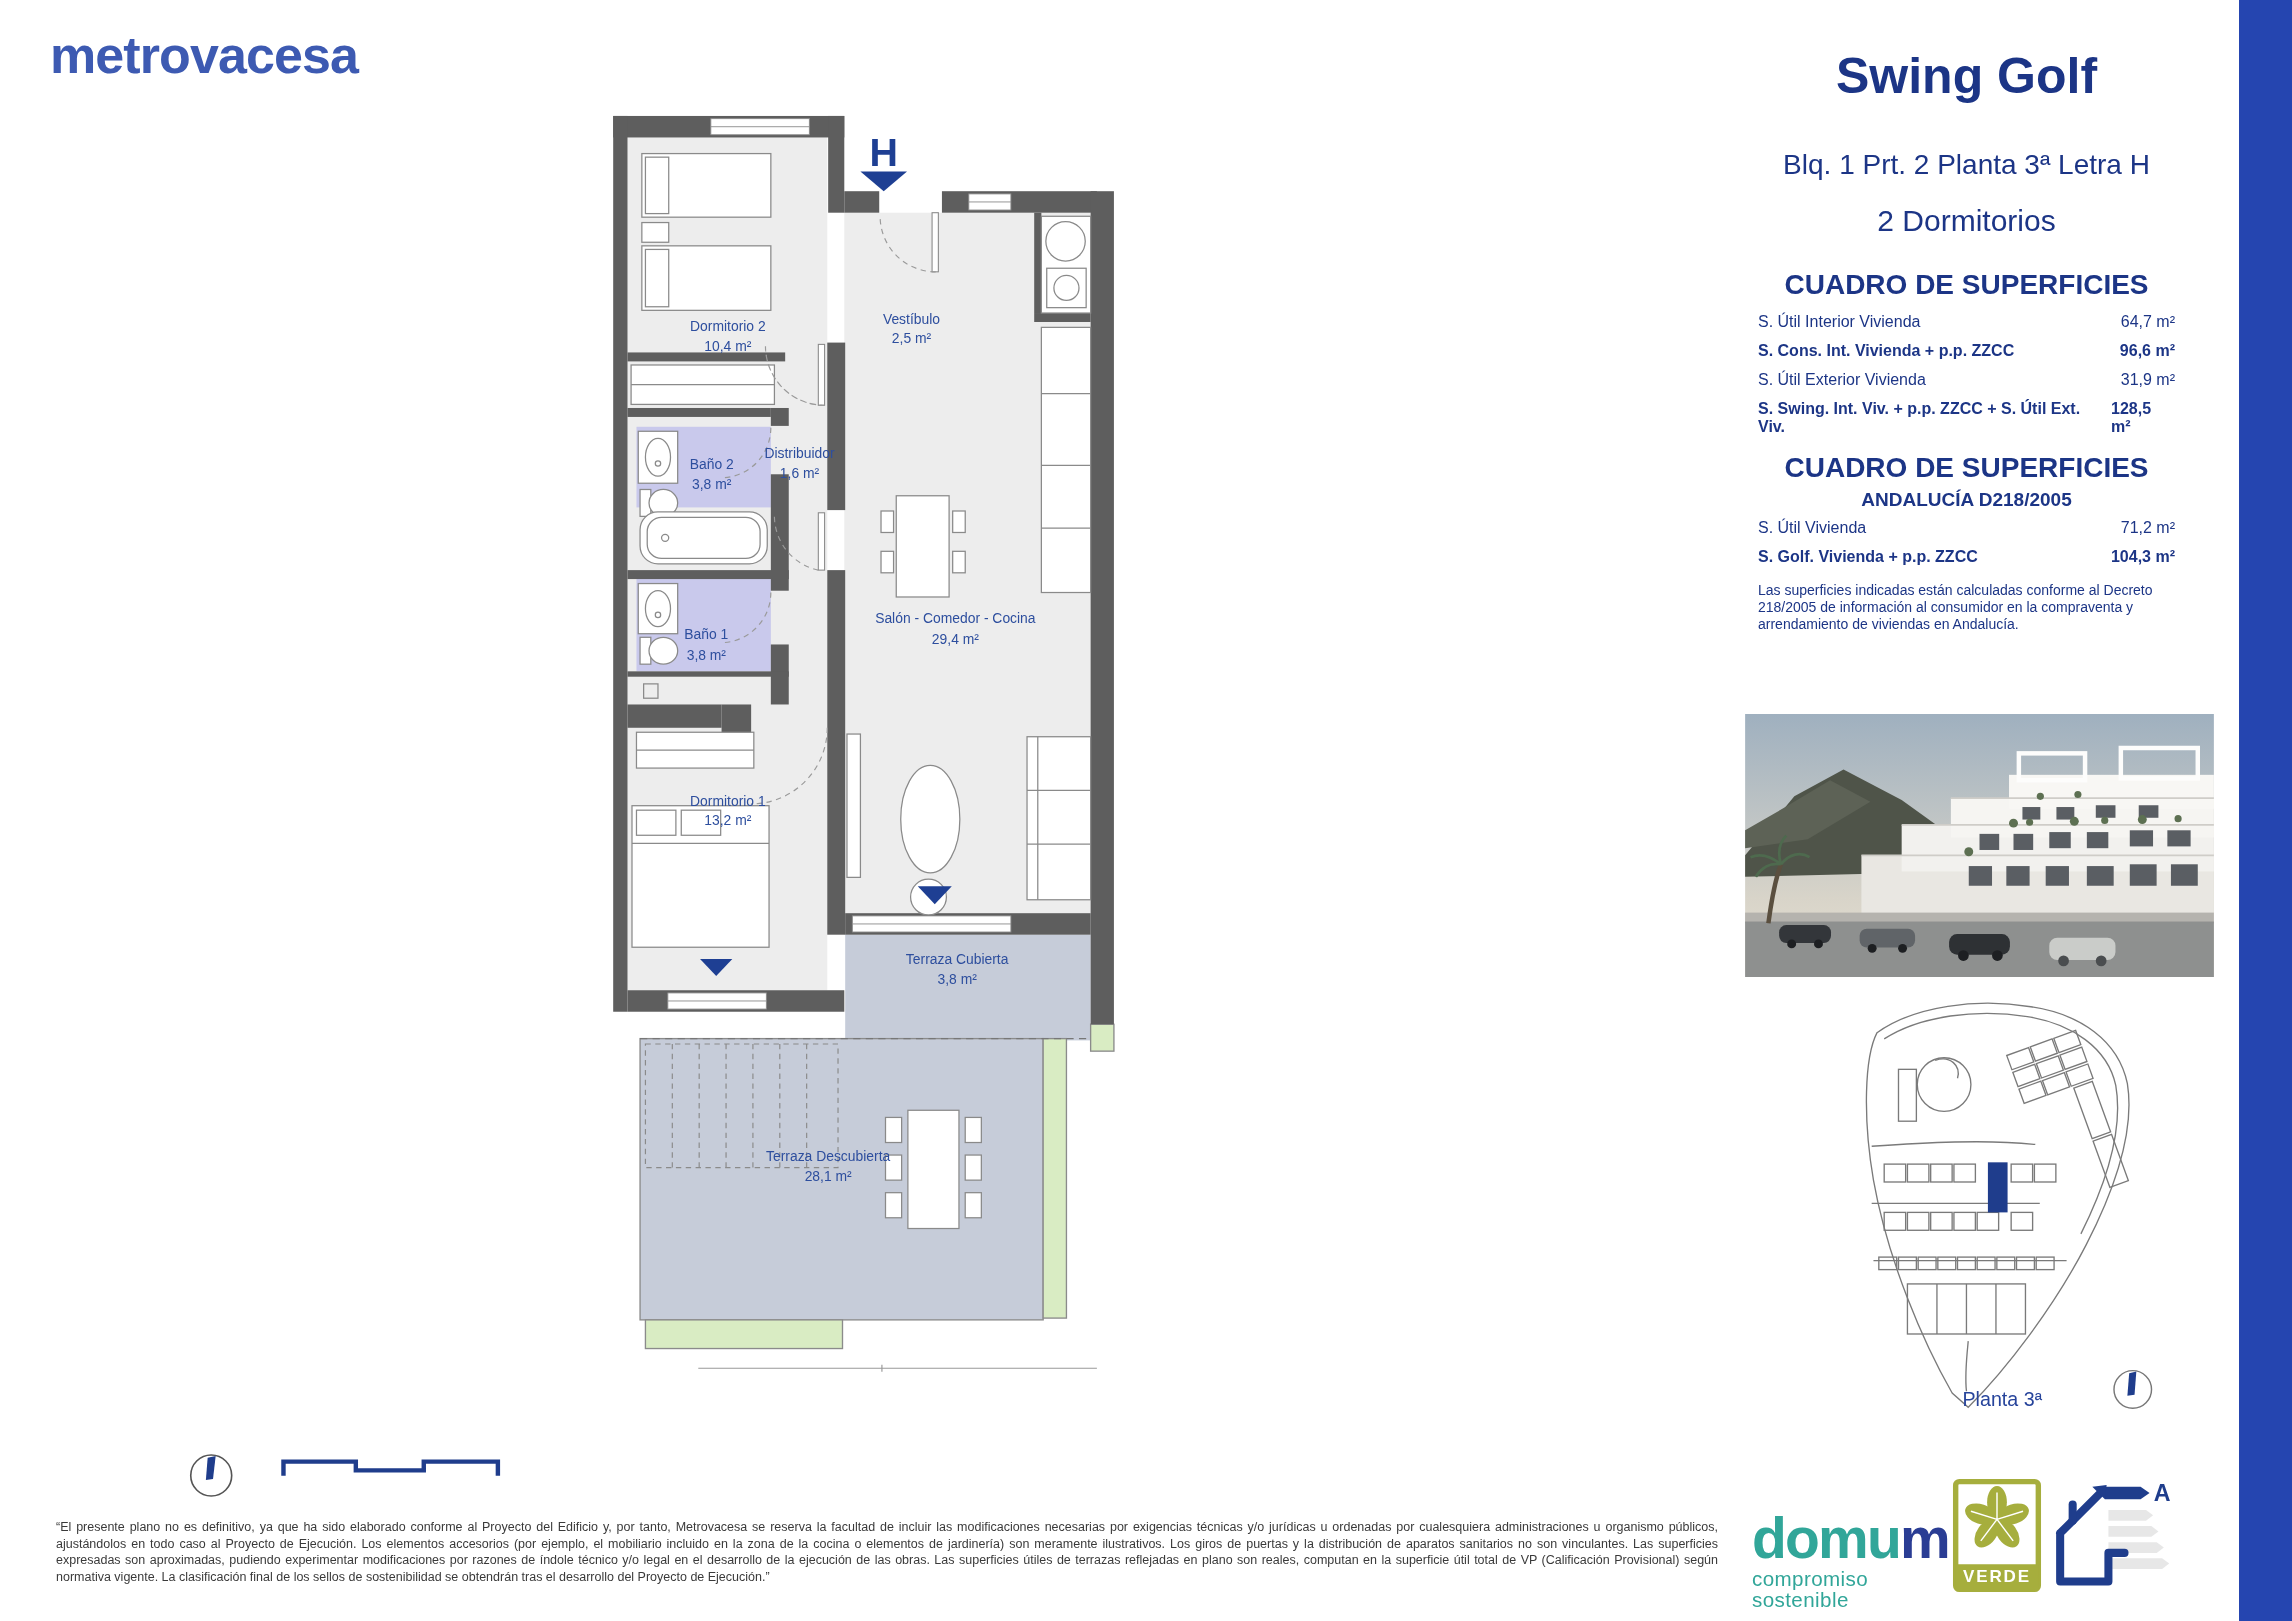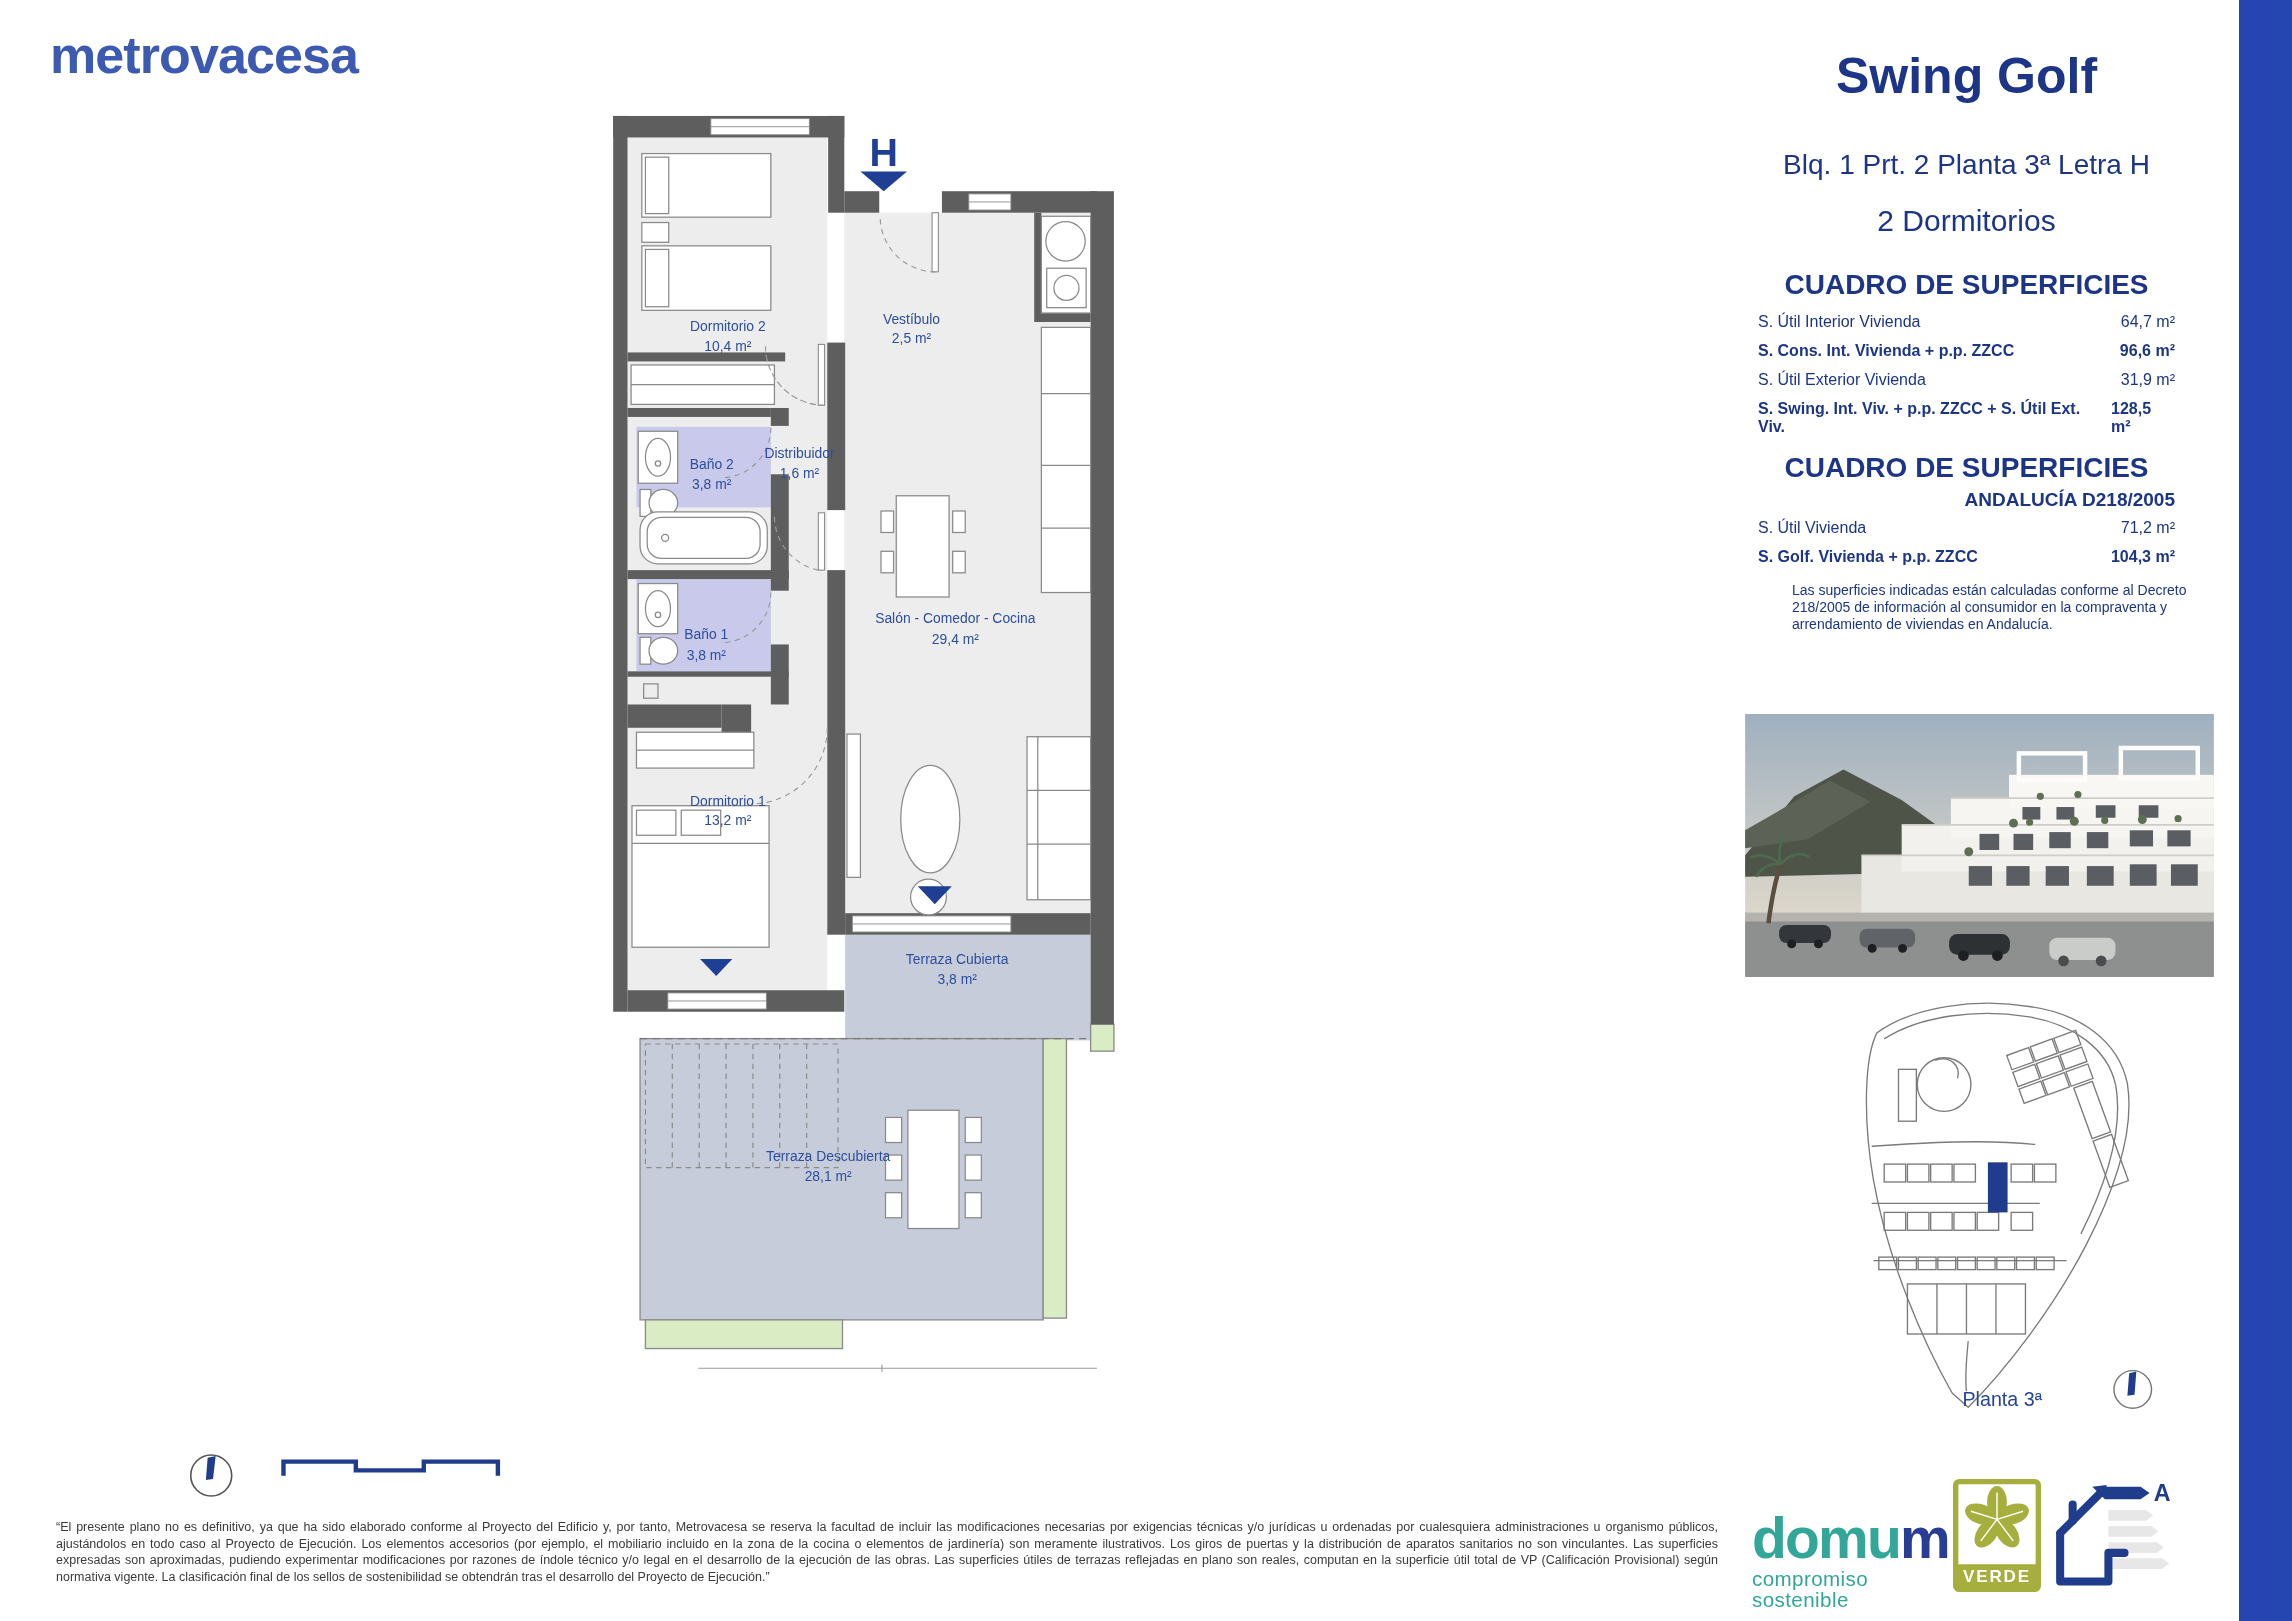--- a/index.html
+++ b/index.html
@@ -19,21 +19,21 @@
   .rcol{left:1758px;width:417px;color:#1c3586;}
   .rcol-title{top:47px;font-size:50px;font-weight:bold;text-align:center;width:417px;}
   .rcol-sub{top:149px;font-size:28px;text-align:center;width:417px;}
   .rcol-dorms{top:204px;font-size:30px;text-align:center;width:417px;}
   .tbl-title{font-size:28px;font-weight:bold;text-align:center;width:417px;}
   .tbl-sub{font-size:19px;font-weight:bold;text-align:center;width:417px;}
   .tbl{width:417px;}
   .tbl .row{display:flex;justify-content:space-between;align-items:baseline;
     font-size:16px;height:29px;}
   .tbl .row.b{font-weight:bold;}
-  .tbl-note{font-size:14px;line-height:17px;color:#1c3586;width:417px;text-align:left;margin-left:34px;}
+  .tbl-note{font-size:14px;line-height:17px;color:#1c3586;width:417px;text-align:left;}
   
   .photo{left:1745px;top:714px;width:469px;height:263px;}
   
   .siteplan{left:1852px;top:992px;width:304px;height:439px;}
   
   .plan{left:613px;top:107px;width:502px;height:1272px;}
   
   .disclaimer{
     left:56px;top:1519px;width:1662px;font-size:12.5px;line-height:16.6px;
     color:#3a3a3a;text-align:justify;
@@ -74,21 +74,21 @@
     <span>S. Útil Exterior Vivienda</span>
     <span>31,9 m²</span>
   </div>
   <div class="row b">
     <span>S. Swing. Int. Viv. + p.p. ZZCC + S. Útil Ext. Viv.</span>
     <span>128,5 m²</span>
   </div>
 </div>
 
 <div class="abs rcol tbl-title" style="top:452px;">CUADRO DE SUPERFICIES</div>
-<div class="abs rcol tbl-sub" style="top:489px;text-align:right;">ANDALUCÍA D218/2005</div>
+<div class="abs rcol tbl-sub" style="top:489px;">ANDALUCÍA D218/2005</div>
 <div class="abs rcol tbl" style="top:519px;">
   <div class="row">
     <span>S. Útil Vivienda</span>
     <span>71,2 m²</span>
   </div>
   <div class="row b">
     <span>S. Golf. Vivienda + p.p. ZZCC</span>
     <span>104,3 m²</span>
   </div>
 </div>

